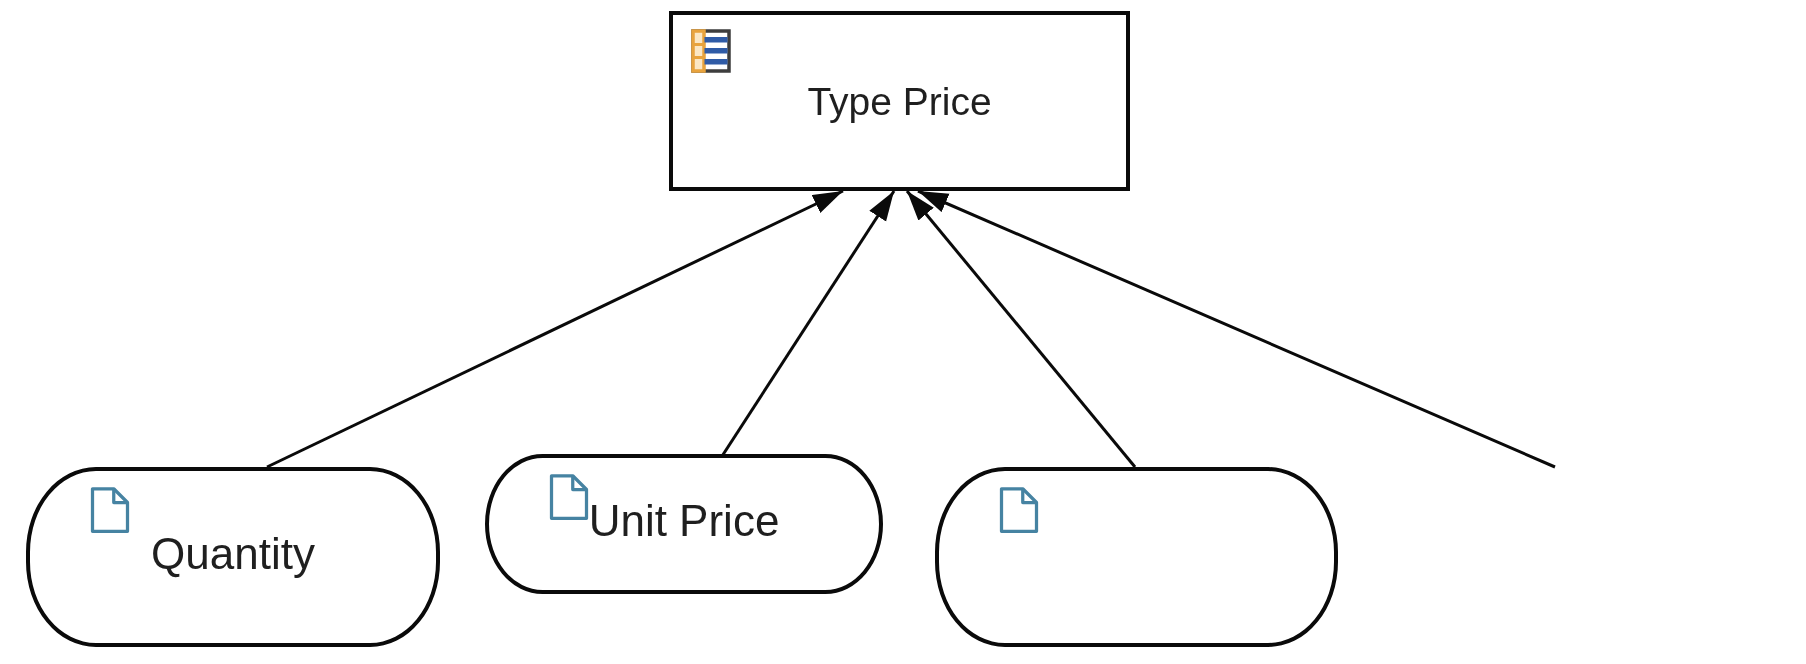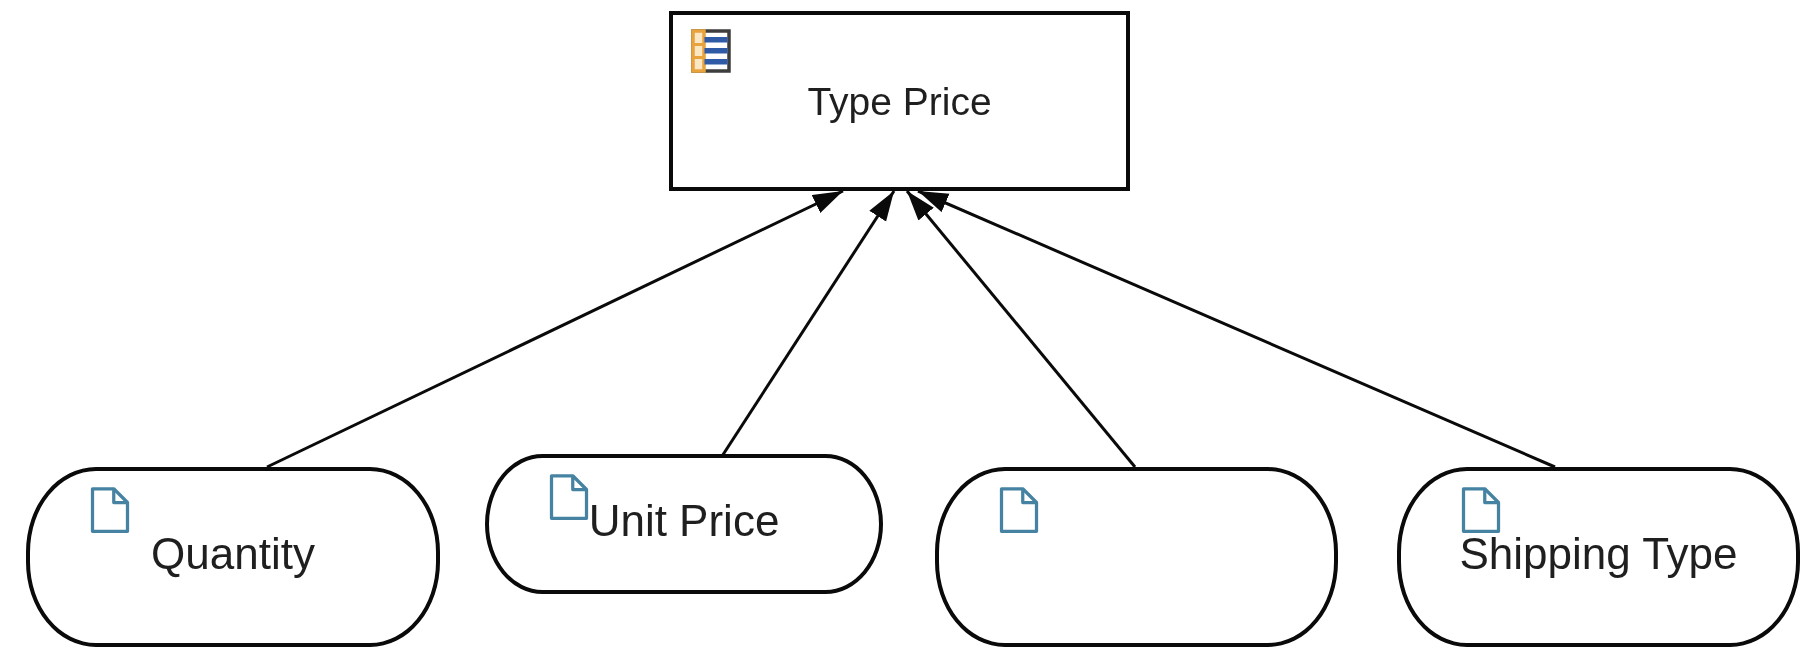--- a/index.html
+++ b/index.html
@@ -116,21 +116,14 @@
     <span class="node__label">Unit Price</span>
   </div>
 
   <div class="node node--input" style="left: 935px; top: 467px; width: 403px; height: 180px;">
     <svg class="node__icon icon--doc" width="44" height="50" viewBox="0 0 34 40">
       <path d="M3 3 H20 L31 14 V37 H3 Z" fill="#ffffff" stroke="var(--doc)" stroke-width="2.6" stroke-linejoin="round"></path>
       <path d="M20 3 V14 H31" fill="none" stroke="var(--doc)" stroke-width="2.6" stroke-linejoin="round"></path>
     </svg>
   </div>
 
-  <div class="node node--input" style="left: 1397px; top: 467px; width: 403px; height: 180px;">
-    <svg class="node__icon icon--doc" width="44" height="50" viewBox="0 0 34 40">
-      <path d="M3 3 H20 L31 14 V37 H3 Z" fill="#ffffff" stroke="var(--doc)" stroke-width="2.6" stroke-linejoin="round"></path>
-      <path d="M20 3 V14 H31" fill="none" stroke="var(--doc)" stroke-width="2.6" stroke-linejoin="round"></path>
-    </svg>
-    <span class="node__label">Shipping Type</span>
-  </div>
 
 </div>
 
 </body></html>

